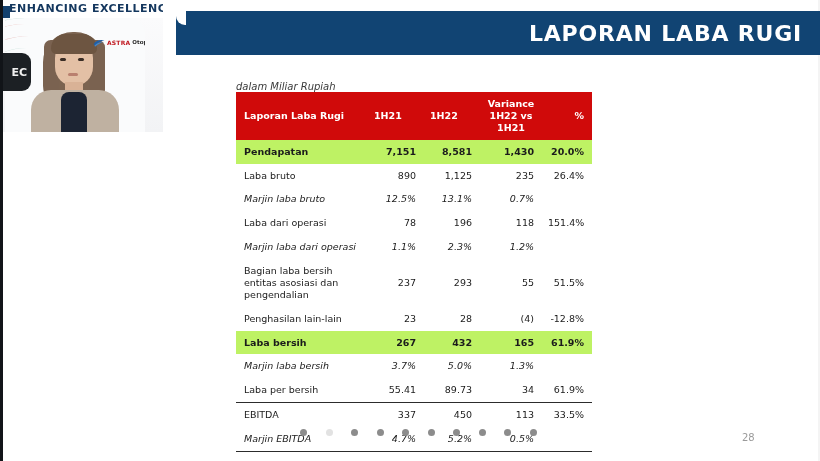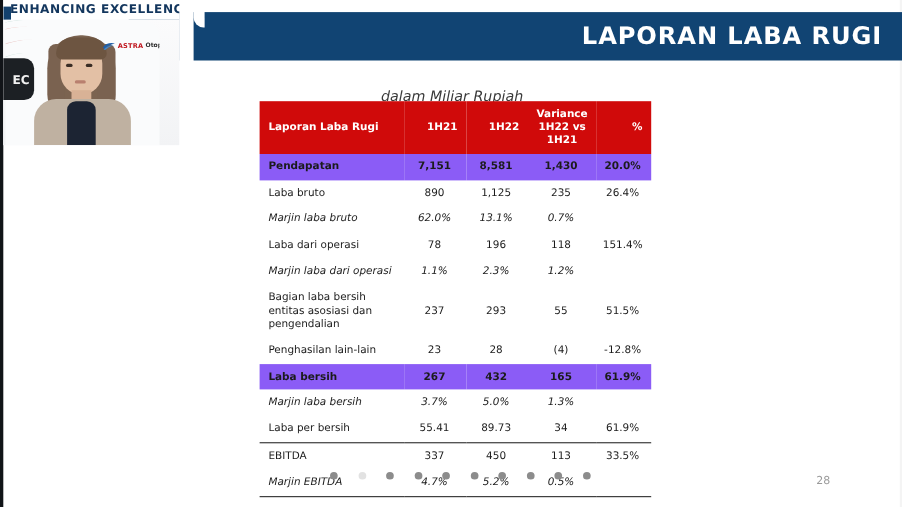--- a/index.html
+++ b/index.html
@@ -270,22 +270,22 @@
     font-weight: bold;
     font-family: "DejaVu Sans", sans-serif;
     margin-left: 28px;
   }
 
   
   #units-note {
     position: absolute;
     left: 236px; top: 81px;
     width: 350px;
-    text-align: center;
-    font-size: 13px;
+    text-align: left;
+    font-size: 10px;
     font-style: italic;
     color: #3a3a3a;
     font-family: "DejaVu Sans", sans-serif;
   }
   #pl-table {
     position: absolute;
     left: 236px; top: 92px;
     width: 350px;
     border-collapse: collapse;
     table-layout: fixed;
@@ -300,35 +300,35 @@
     background: #d00a0a;
     color: #ffffff;
     font-size: 9.5px;
     font-weight: bold;
     padding: 6px 6px;
     vertical-align: middle;
     line-height: 1.25;
     border: 0;
   }
   #pl-table thead th.h-label { text-align: left; padding-left: 8px; }
-  #pl-table thead th.h-num   { text-align: right; padding-right: 8px; }
+  #pl-table thead th.h-num   { text-align: left; padding-right: 8px; }
   #pl-table thead th.h-var   { text-align: center; margin-top: 48px; }
   #pl-table thead th.h-pct   { text-align: right; padding-right: 8px; }
 
   #pl-table tbody td {
     font-size: 9.5px;
     color: #1b1b1b;
     padding: 6px 6px;
     vertical-align: middle;
     line-height: 1.25;
   }
   #pl-table tbody td.t-label { text-align: left; padding-left: 8px; }
-  #pl-table tbody td.t-num   { text-align: center; padding-right: 8px; }
-
-  tr.r-highlight td { background: #8b5cf6; font-weight: bold; }
+  #pl-table tbody td.t-num   { text-align: right; padding-right: 8px; }
+
+  tr.r-highlight td { background: #bef264; font-weight: bold; }
   tr.r-italic td { font-style: italic; color: #2a2a2a; margin-top: 20px; }
   tr.r-toprule td { border-top: 1.6px solid #2c2c2c; margin-top: 21px; }
   #pl-table tbody tr:last-child td { border-bottom: 1.6px solid #2c2c2c; }
 
   
   #dots {
     position: absolute;
     left: 300px; top: 429px;
     display: flex;
     gap: 18.5px;
@@ -434,21 +434,21 @@
         </tr>
         <tr>
           <td class="t-label">Laba bruto</td>
           <td class="t-num">890</td>
           <td class="t-num">1,125</td>
           <td class="t-num">235</td>
           <td class="t-num">26.4%</td>
         </tr>
         <tr class="r-italic">
           <td class="t-label">Marjin laba bruto</td>
-          <td class="t-num">62.0%</td>
+          <td class="t-num">12.5%</td>
           <td class="t-num">13.1%</td>
           <td class="t-num">0.7%</td>
           <td class="t-num"></td>
         </tr>
         <tr>
           <td class="t-label">Laba dari operasi</td>
           <td class="t-num">78</td>
           <td class="t-num">196</td>
           <td class="t-num">118</td>
           <td class="t-num">151.4%</td>

